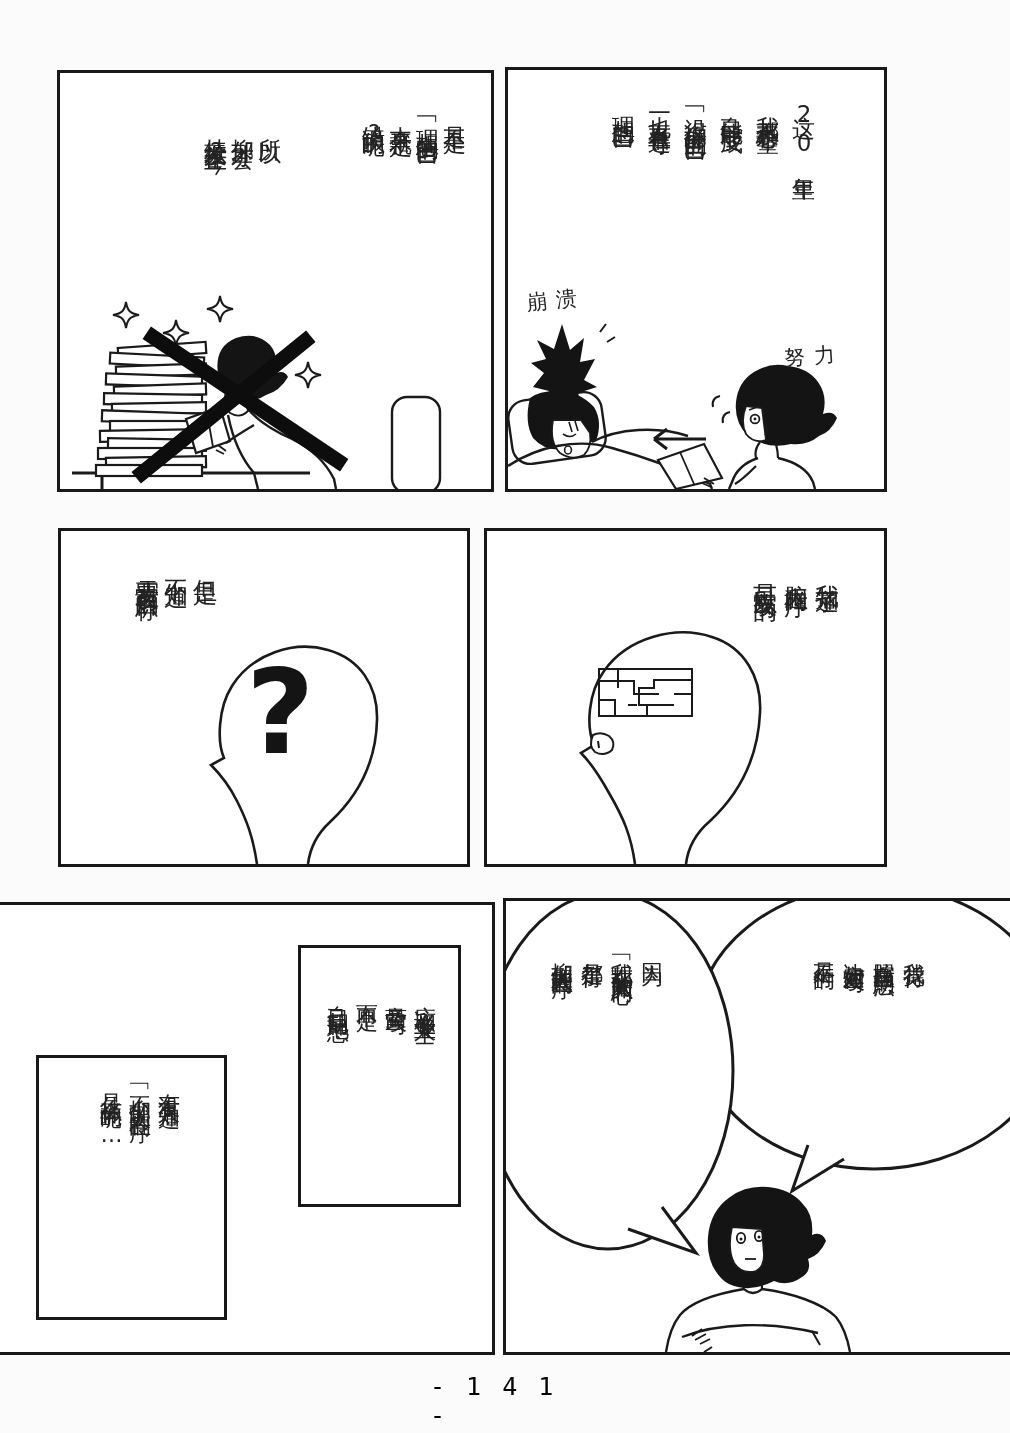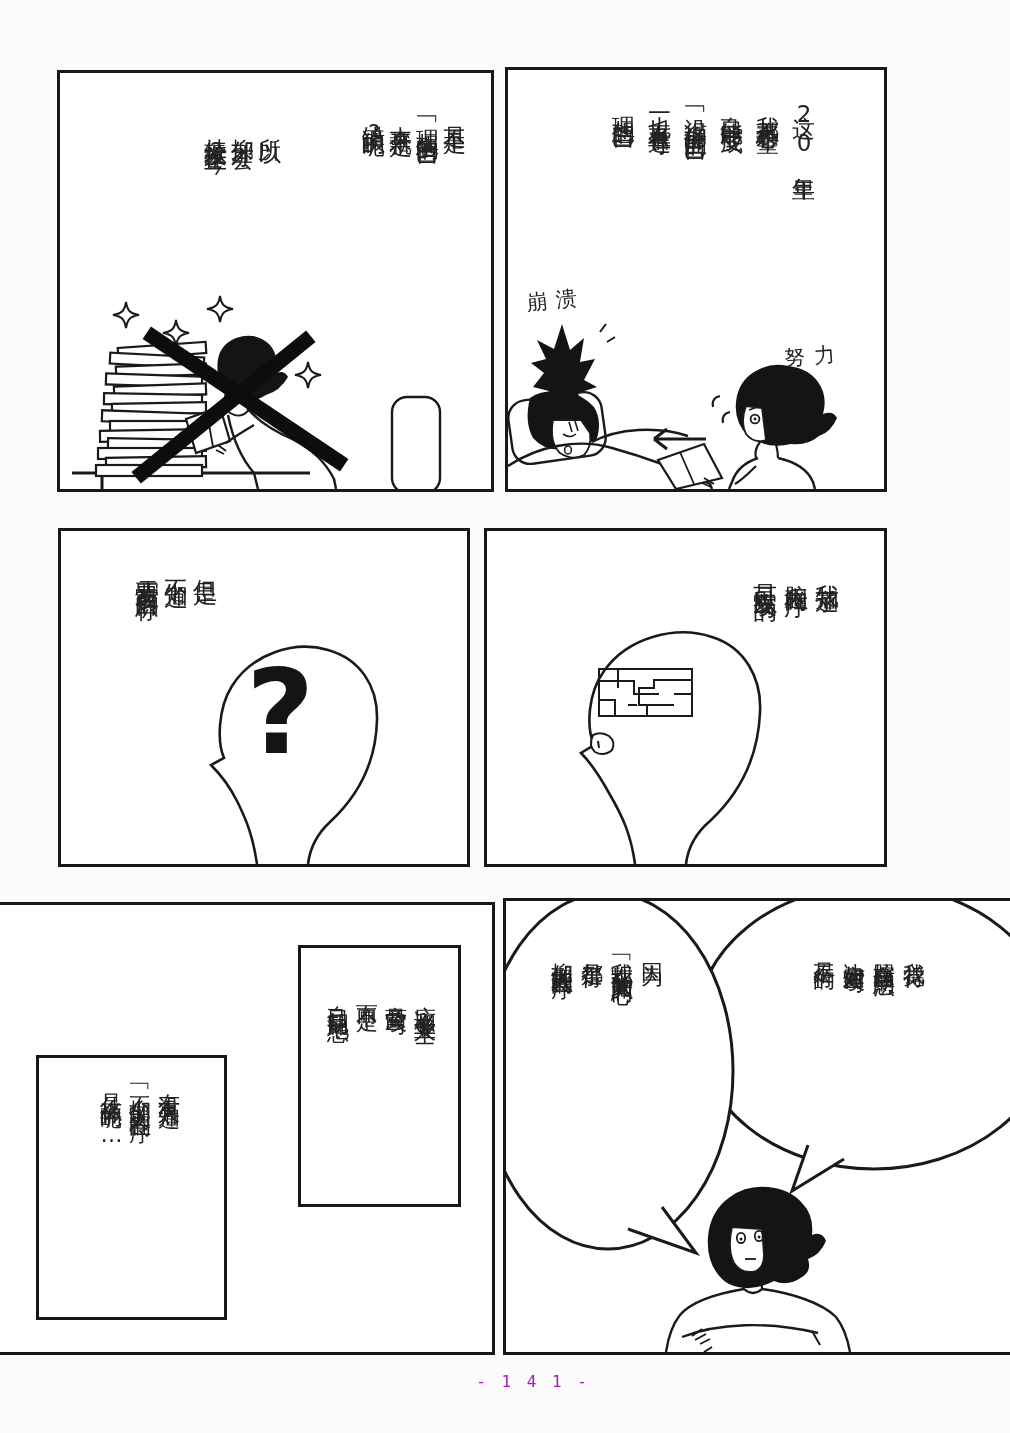--- a/index.html
+++ b/index.html
@@ -29,22 +29,22 @@
     transform:rotate(-6deg);white-space:nowrap;
   }
   .note-box{
     position:absolute;background:#fff;border:3px solid #181818;box-sizing:border-box;
   }
   .qmark{
     position:absolute;font-size:118px;font-weight:bold;color:#141414;
     line-height:1;font-family:"DejaVu Sans",sans-serif;
   }
   .page-number{
-    position:absolute;left:430px;top:1372px;width:160px;text-align:right;
-    font-family:"DejaVu Sans Mono",monospace;font-size:16px;letter-spacing:3px;color:#a21caf;
+    position:absolute;left:430px;top:1372px;width:160px;text-align:left;
+    font-family:"DejaVu Sans Mono",monospace;font-size:25px;letter-spacing:3px;color:#000000;
   }
   svg{display:block;}
 </style>
 </head>
 <body>
 
 <div class="comic-page">
 
   <div class="panel" style="left:57px;top:70px;width:437px;height:422px;">
     <svg class="art" viewBox="0 0 431 416">

